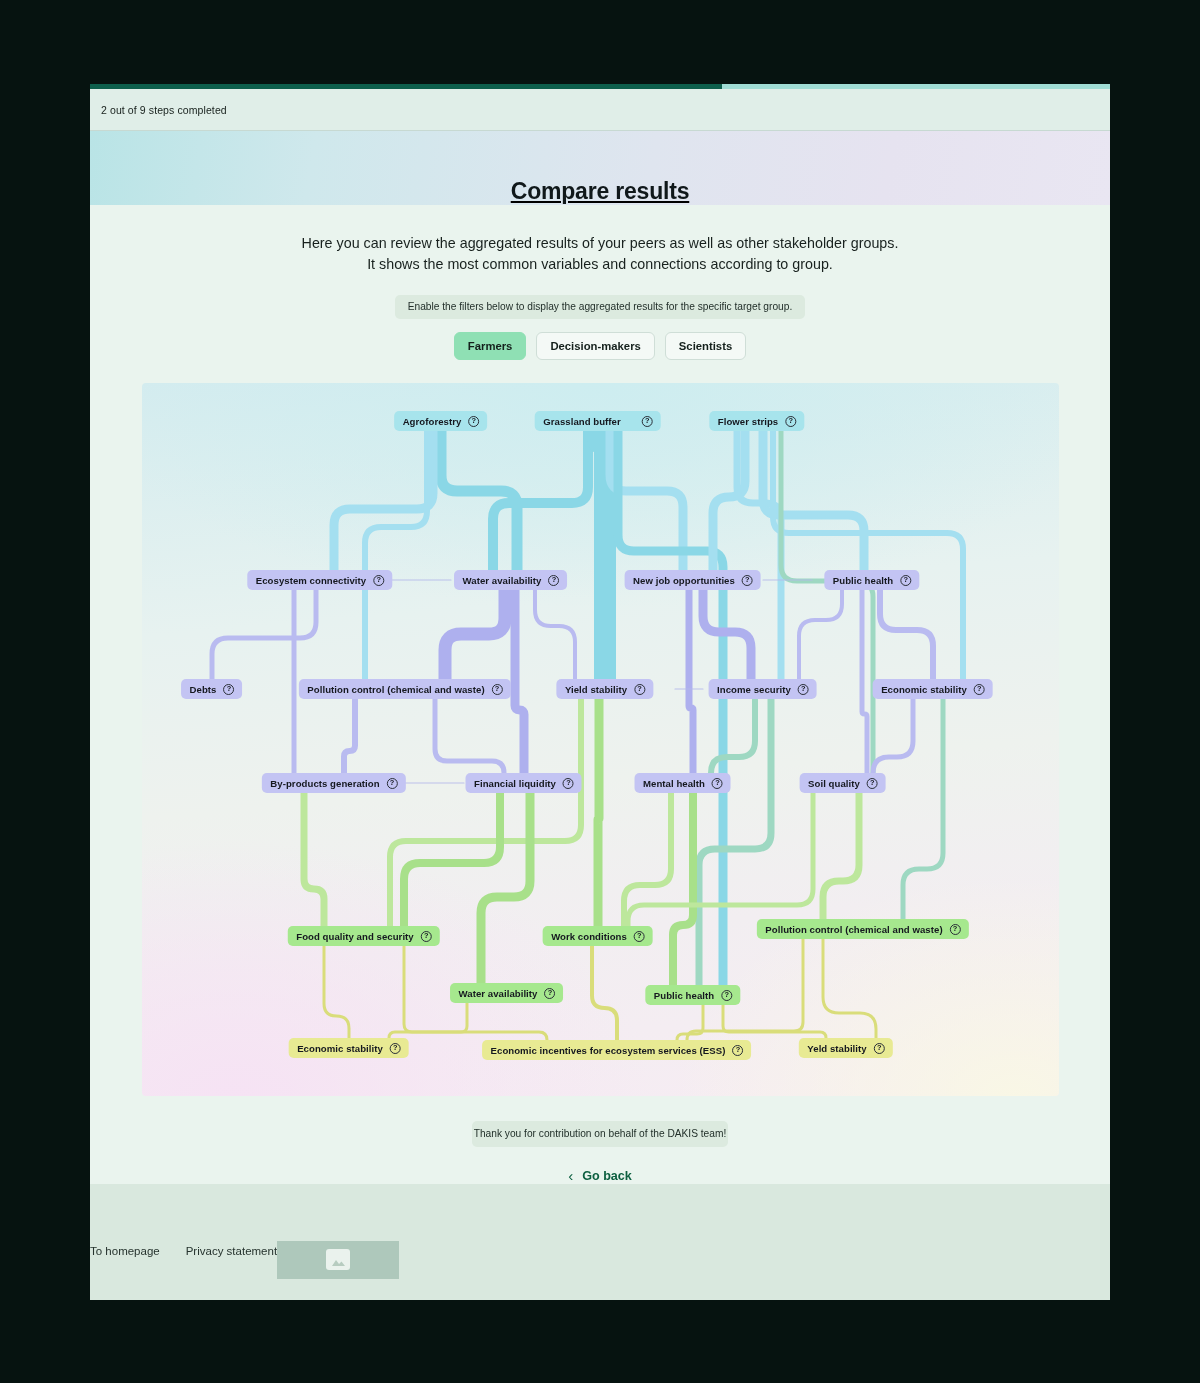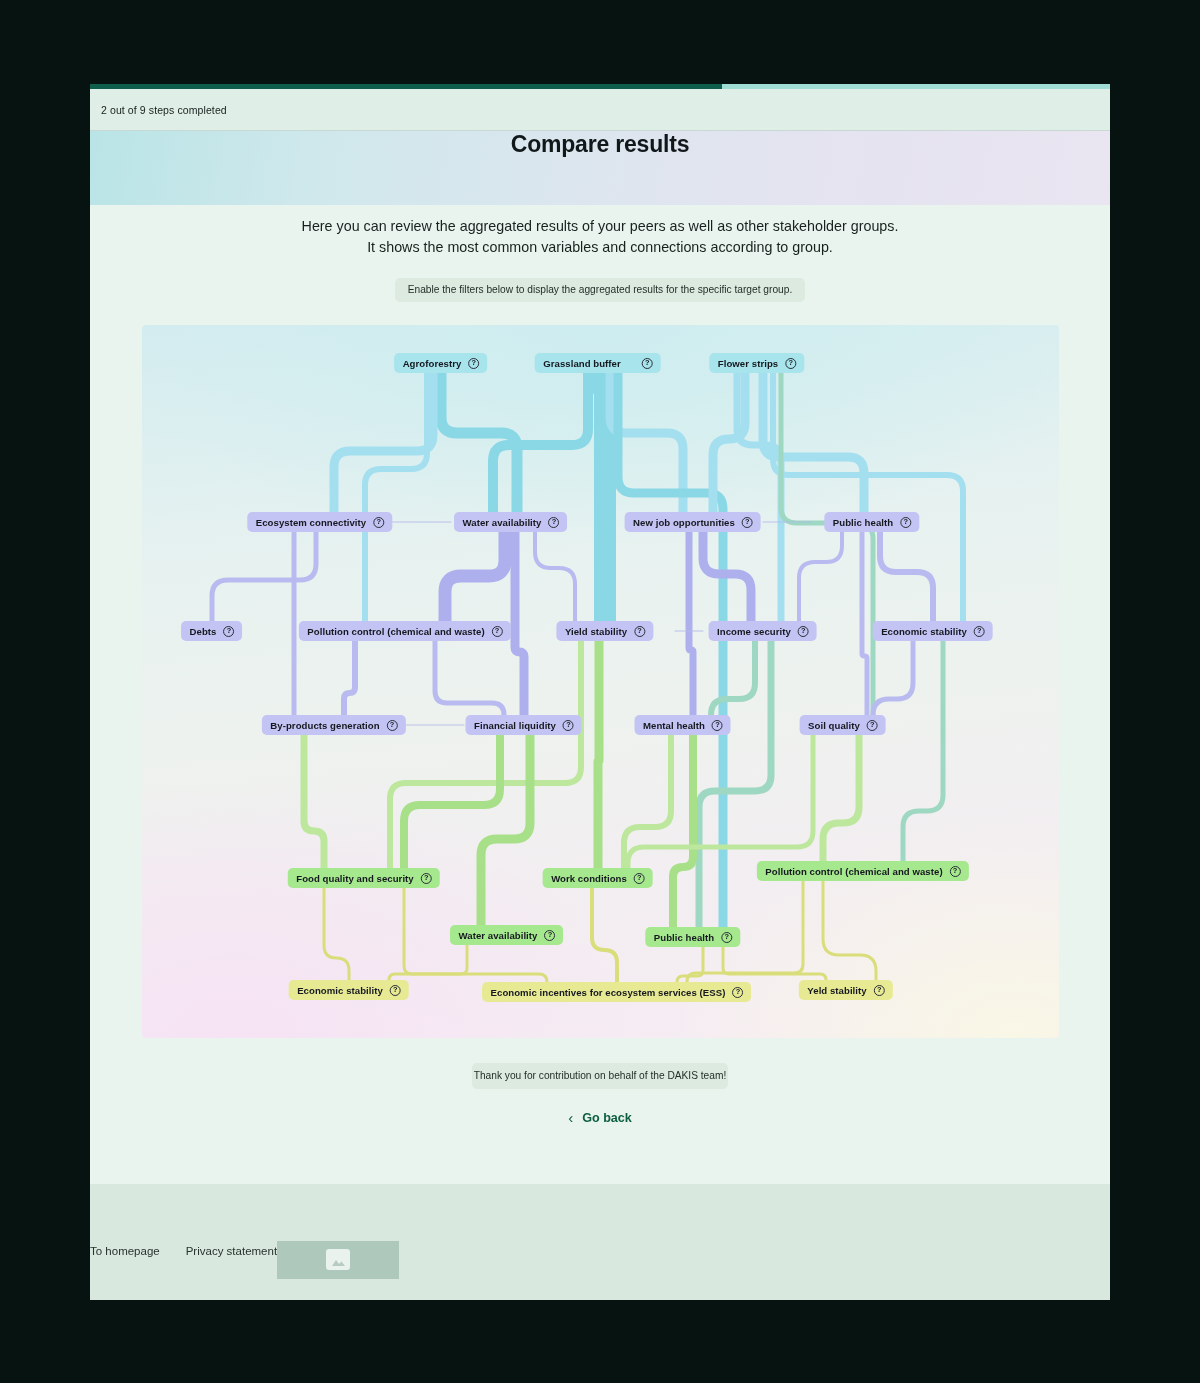--- a/index.html
+++ b/index.html
@@ -35,29 +35,29 @@
   }
   .progress-label {
     font-size: 10.5px; color: #17201c; padding-left: 11px;
     letter-spacing: .1px;
   }
 
   
   .hero {
     height: 74px;
     background: linear-gradient(100deg,#b9e4e6 0%, #cfe8ec 22%, #dfe5ef 55%, #e6e3f0 78%, #e9e6f2 100%);
-    display: flex; align-items: flex-start; justify-content: center;
+    display: flex; align-items: flex-end; justify-content: center; text-decoration: underline;
   }
   .hero h1 {
     font-size: 23px; font-weight: bold; color: #10181a; letter-spacing: -.2px;
   }
 
   
   .intro {
-    text-align: center; padding-top: 11px;
+    text-align: center; padding-top: 28px;
   }
   .intro p {
     font-size: 14.3px; color: #18211e; line-height: 21px;
   }
   .filter-hint {
     display: inline-block;
     margin-top: 20px;
     background: #dceadf;
     color: #23302b;
     font-size: 10.2px;
@@ -186,20 +186,25 @@
   </div>
 
   <div class="hero">
     <h1>Compare results</h1>
   </div>
 
   <div class="intro">
     <p>Here you can review the aggregated results of your peers as well as other stakeholder groups.</p>
     <p>It shows the most common variables and connections according to group.</p>
     <div class="filter-hint">Enable the filters below to display the aggregated results for the specific target group.</div>
+    <div class="filters" id="filters">
+        <button class="filter-btn active">Farmers</button>
+        <button class="filter-btn">Decision-makers</button>
+        <button class="filter-btn">Scientists</button>
+      </div>
   </div>
 
   <div class="canvas-wrap">
     <div class="canvas-bg"></div>
     <svg class="canvas-svg" viewBox="0 0 917 713" preserveAspectRatio="none" id="flowsvg">
         <path d="M299,48 L299,92 Q299,108 315,108 L359,108 Q375,108 375,124 L375,187" stroke="#8ad7e6" stroke-width="11" fill="none" stroke-linecap="round" stroke-linejoin="round"></path>
         <path d="M291,48 L291,110 Q291,126 275,126 L208,126 Q192,126 192,142 L192,187" stroke="#a4dff0" stroke-width="9" fill="none" stroke-linecap="round" stroke-linejoin="round"></path>
         <path d="M285,48 L285,128 Q285,144 269,144 L239,144 Q223,144 223,160 L223,296" stroke="#a4dff0" stroke-width="6" fill="none" stroke-linecap="round" stroke-linejoin="round"></path>
         <path d="M446,48 L446,104 Q446,120 430,120 L367,120 Q351,120 351,136 L351,187" stroke="#8ad7e6" stroke-width="10" fill="none" stroke-linecap="round" stroke-linejoin="round"></path>
         <path d="M456,48 L456,56.5 Q456,60 459.5,60 L459.5,60 Q463,60 463,63.5 L463,296" stroke="#8ad7e6" stroke-width="22" fill="none" stroke-linecap="round" stroke-linejoin="round"></path>

